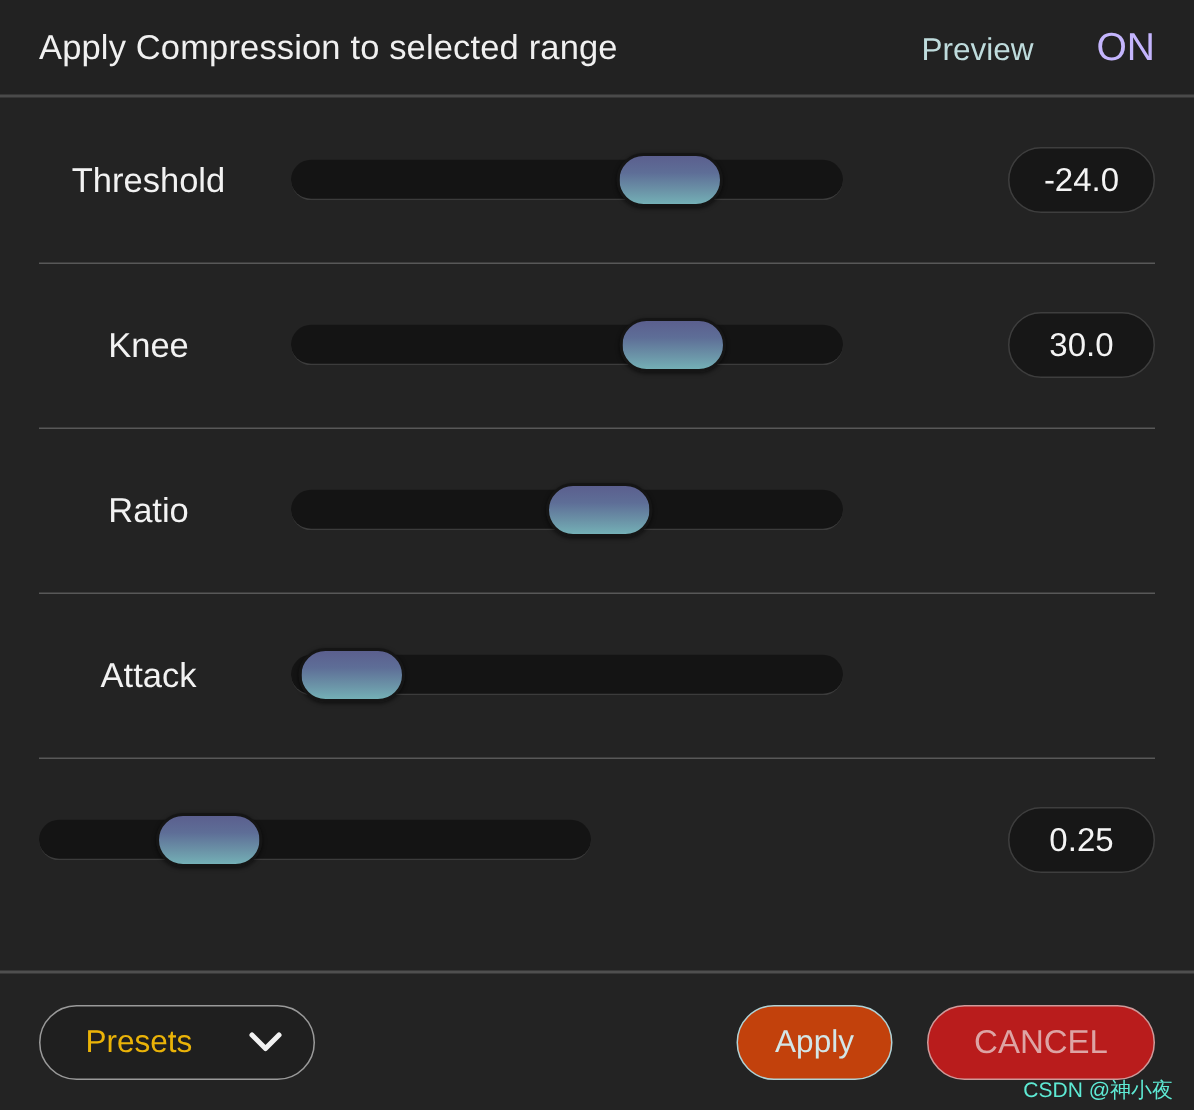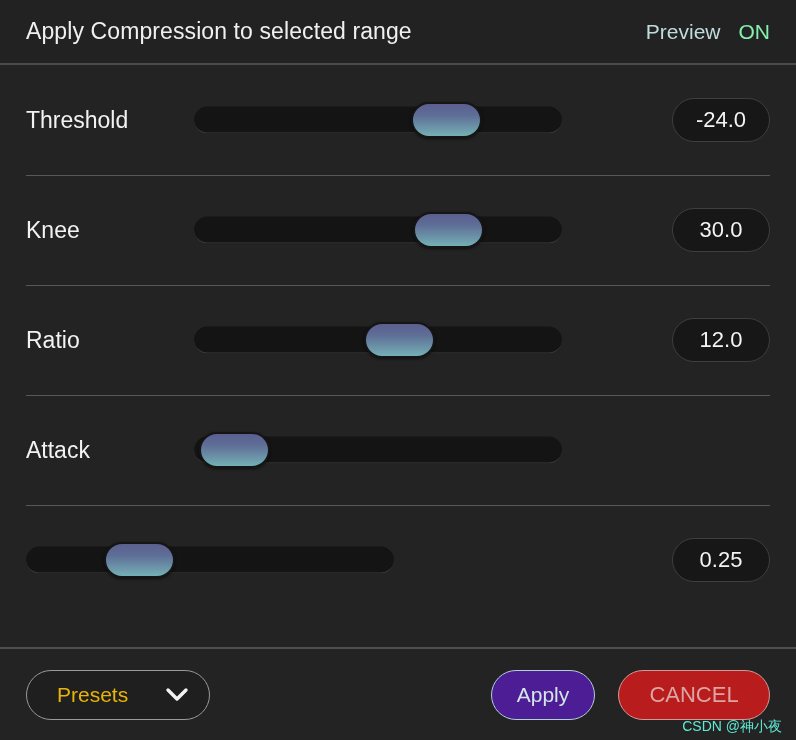--- a/index.html
+++ b/index.html
@@ -42,22 +42,23 @@
     display: flex;
     align-items: baseline;
     gap: 18px;
   }
   .preview-label {
     font-size: 21px;
     color: #bfdcdd;
     margin-left: 20px;
   }
   .preview-state {
-    font-size: 21px;
-    color: #86efac;
+    font-size: 26px;
+    color: #c4b5fd;
+    margin-left: 24px;
   }
 
   
   .rows {
     flex: 1 1 auto;
     padding: 0;
   }
   .row {
     height: 110px;
     display: flex;
@@ -71,21 +72,21 @@
     left: 26px;
     right: 26px;
     top: 0;
     height: 1px;
     background: #585858;
   }
 
   .row-label {
     width: 168px;
     flex: 0 0 168px;
-    text-align: left;
+    text-align: center;
     font-size: 23px;
     color: #f2f2f2;
     padding-right: 22px;
     white-space: nowrap;
   }
 
   
   .slider {
     position: relative;
     flex: 0 0 368px;
@@ -168,21 +169,21 @@
     align-items: center;
     gap: 23px;
   }
 
   .btn-apply {
     min-width: 104px;
     height: 50px;
     padding: 0 22px;
     border-radius: 25px;
     border: 1px solid #b0d2d6;
-    background: #4c1d95;
+    background: #c2410c;
     color: #d3e6e8;
     font-size: 21px;
     display: flex;
     align-items: center;
     justify-content: center;
   }
 
   .btn-cancel {
     min-width: 152px;
     height: 50px;
@@ -238,21 +239,20 @@
       </div>
       <div class="value-box">30.0</div>
     </div>
 
     <div class="row">
       <div class="row-label">Ratio</div>
       <div class="slider">
         <div class="slider-track"></div>
         <div class="slider-thumb" style="left: 55.7%;"></div>
       </div>
-      <div class="value-box">12.0</div>
     </div>
 
     <div class="row">
       <div class="row-label">Attack</div>
       <div class="slider">
         <div class="slider-track"></div>
         <div class="slider-thumb" style="left: 10.9%;"></div>
       </div>
     </div>
 

